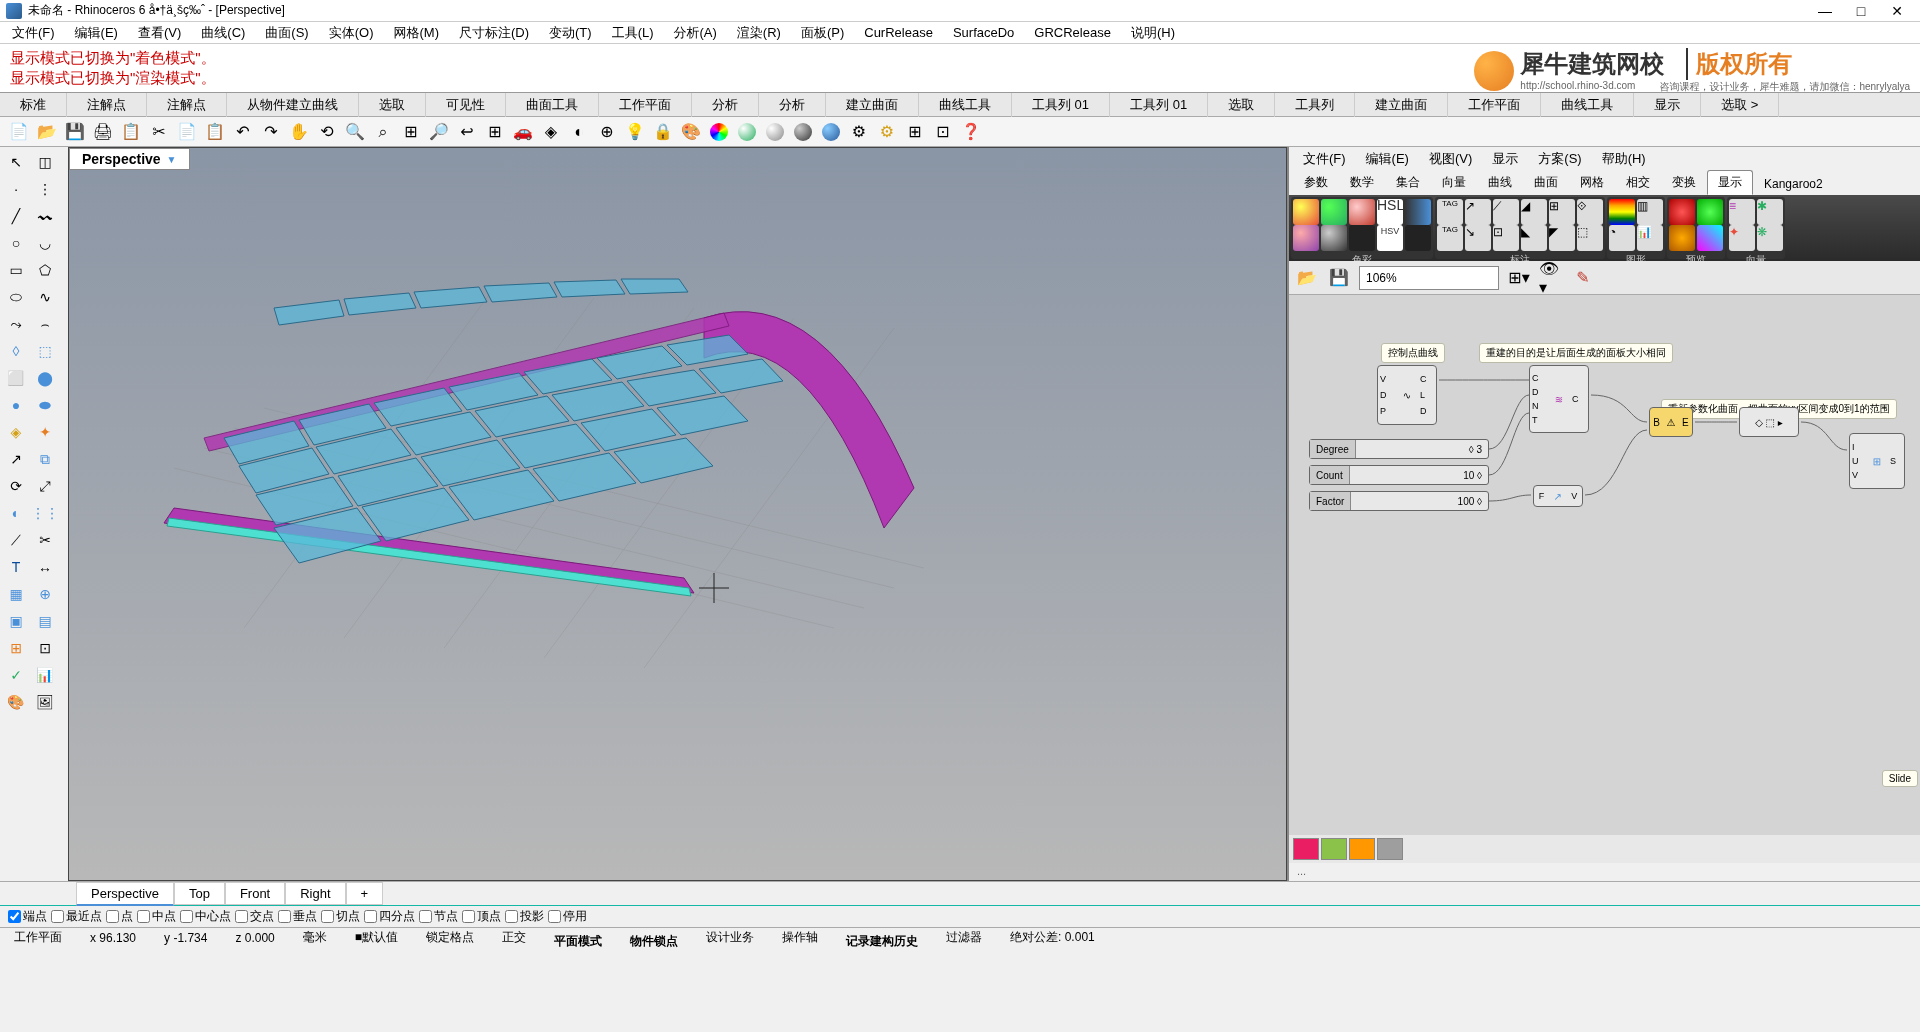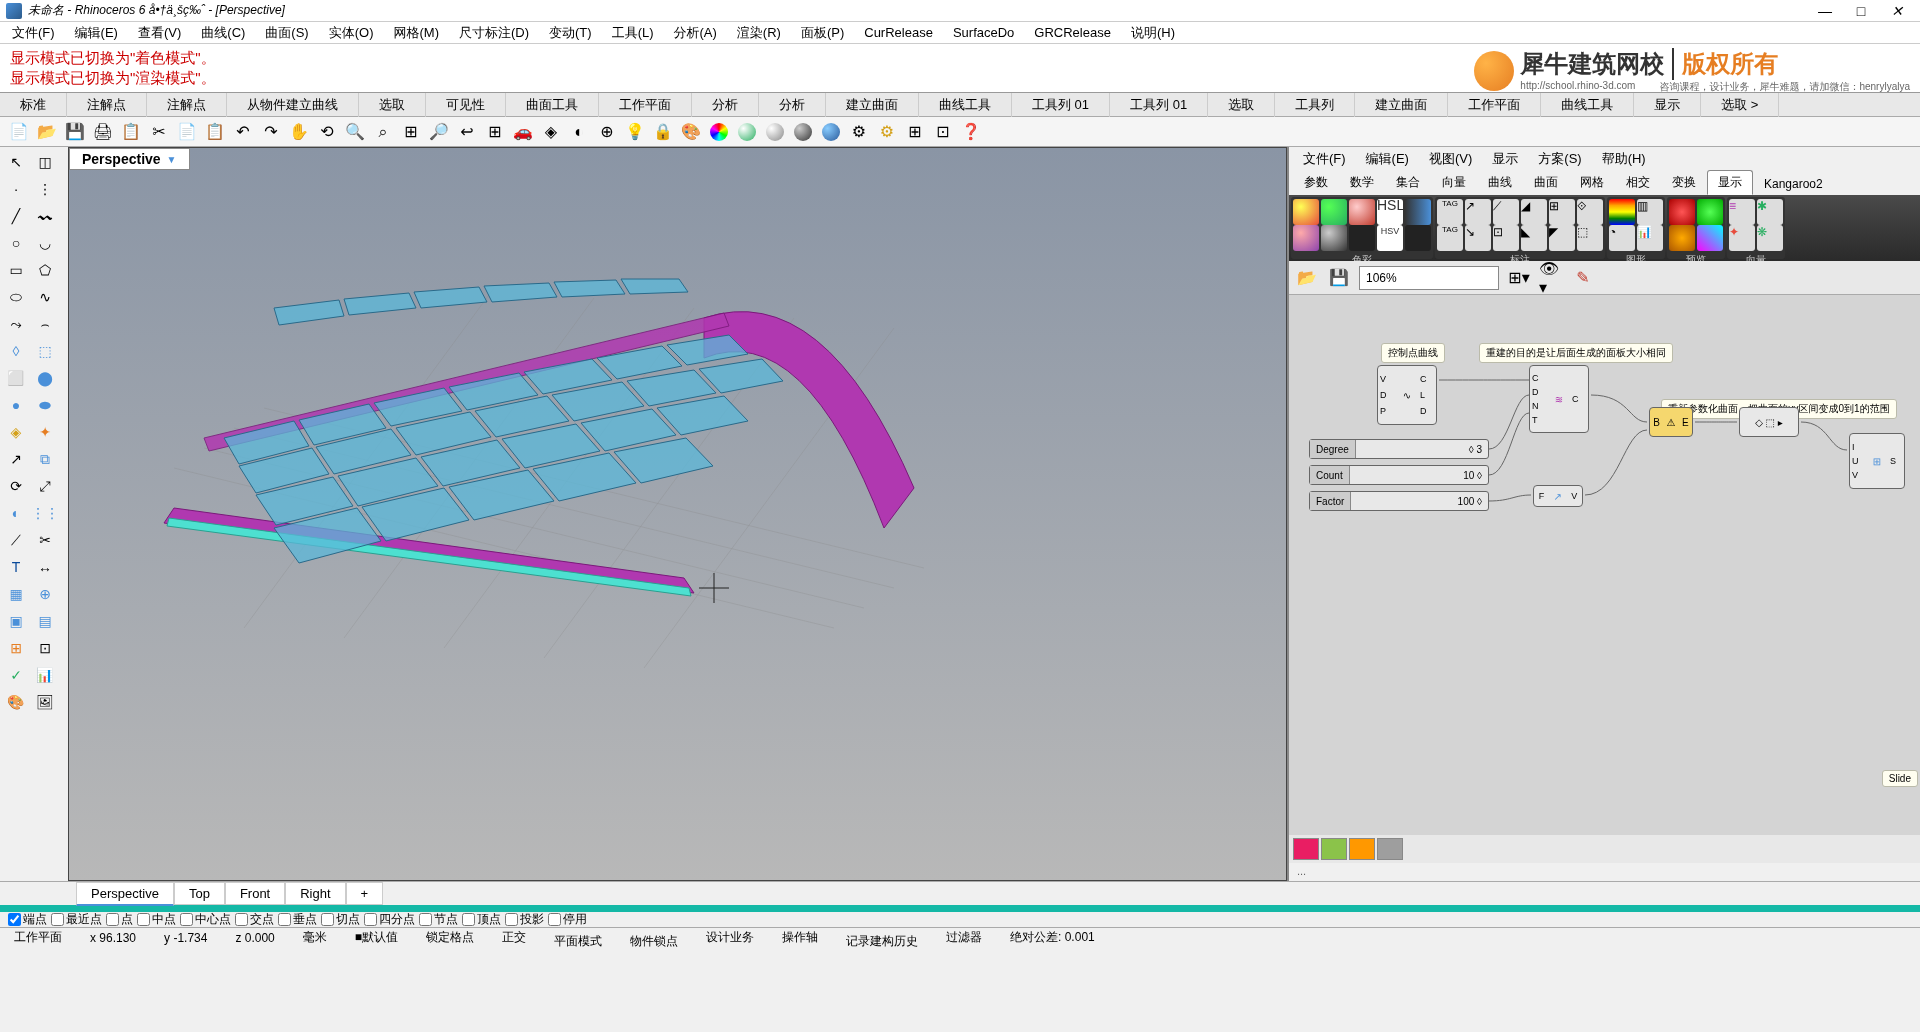--- a/index.html
+++ b/index.html
@@ -1,18 +1,18 @@
 <!DOCTYPE html>
 <html><head>
 <meta charset="utf-8">
 <style>
 * { margin: 0; padding: 0; box-sizing: border-box; font-family: "Microsoft YaHei", Arial, sans-serif; }
 body { background: #f0f0f0; width: 1920px; height: 1032px; overflow: hidden; font-size: 12px; }
 
-.titlebar { height: 22px; background: #fff; display: flex; align-items: center; padding: 0 6px; border-bottom: 1px solid #ccc; font-style: italic; }
+.titlebar { height: 22px; background: #fff; display: flex; align-items: center; padding: 0 6px; border-bottom: 1px solid #ccc; }
 .titlebar-icon { width: 16px; height: 16px; background: linear-gradient(135deg,#4a90d9,#2b5a8a); margin-right: 6px; border-radius: 2px; }
 .titlebar-text { flex: 1; font-size: 12px; }
 .win-btns { display: flex; gap: 18px; margin-right: 8px; }
 .win-btn { width: 18px; height: 18px; display: flex; align-items: center; justify-content: center; cursor: pointer; font-size: 14px; }
 
 .menubar { height: 22px; background: #fff; display: flex; align-items: center; padding: 0 6px; border-bottom: 1px solid #ccc; gap: 8px; }
 .menu-item { padding: 2px 6px; font-size: 13px; cursor: pointer; }
 
 .console { background: #fff; padding: 4px 10px; border-bottom: 1px solid #999; position: relative; }
 .console-line { color: #c00; font-size: 15px; line-height: 20px; }
@@ -63,27 +63,27 @@
 .gh-slider-val { margin-left: auto; padding: 0 6px; }
 .gh-note { position: absolute; background: #fffef0; border: 1px solid #bba; border-radius: 3px; padding: 2px 6px; font-size: 10px; }
 .gh-bottom { height: 28px; background: #e8e8e8; display: flex; align-items: center; padding: 2px 4px; gap: 2px; }
 .gh-bot-btn { width: 26px; height: 22px; border: 1px solid #888; cursor: pointer; }
 .gh-status { height: 18px; padding: 2px 8px; font-size: 11px; color: #666; }
 
 .view-tabs { height: 24px; background: #f0f0f0; display: flex; align-items: center; border-top: 1px solid #aaa; padding: 0 76px; }
 .view-tab { padding: 3px 14px; font-size: 13px; cursor: pointer; border: 1px solid #ccc; background: #fff; }
 .view-tab.active { background: #fff; border-bottom: 2px solid #4a90d9; }
 
-.osnap-bar { height: 22px; background: #f0f0f0; display: flex; align-items: center; padding: 0 8px; gap: 4px; border-top: 7px solid #14b8a6; }
+.osnap-bar { height: 22px; background: #f0f0f0; display: flex; align-items: center; padding: 0 8px; gap: 4px; border-top: 1px solid #14b8a6; }
 .osnap-item { display: flex; align-items: center; gap: 2px; font-size: 12px; }
 .osnap-item input { width: 13px; height: 13px; }
 
 .statusbar { height: 20px; background: #f0f0f0; display: flex; align-items: center; padding: 0 8px; gap: 16px; font-size: 12px; border-top: 1px solid #aaa; }
 .sb-item { padding: 0 6px; }
-.sb-bold { font-weight: normal; margin-top: 8px; }
+.sb-bold { font-weight: bold; margin-top: 8px; }
 
 
 .panel-glass { fill: #5bb8d9; fill-opacity: 0.75; stroke: #2a6a8a; stroke-width: 1; }
 .arch-ribs { fill: #b038b0; stroke: #7a1a7a; stroke-width: 1; }
 .edge-cyan { fill: #4de0d0; stroke: #2aa090; }
 </style>
 </head>
 <body>
 
 <div class="titlebar">
@@ -115,21 +115,21 @@
   <span class="menu-item">GRCRelease</span>
   <span class="menu-item">说明(H)</span>
 </div>
 
 <div class="console">
   <div class="console-line">显示模式已切换为"着色模式"。</div>
   <div class="console-line">显示模式已切换为"渲染模式"。</div>
   <div class="logo-area">
     <div class="logo-icon"></div>
     <div>
-      <div style="display:flex;gap:8px">
+      <div style="display:flex;gap:22px">
         <span class="logo-text1">犀牛建筑网校</span>
         <span class="logo-text2">版权所有</span>
       </div>
       <div style="display:flex;gap:24px">
         <span class="logo-sub">http://school.rhino-3d.com</span>
         <span class="logo-sub">咨询课程，设计业务，犀牛难题，请加微信：henrylyalya</span>
       </div>
     </div>
   </div>
 </div>

